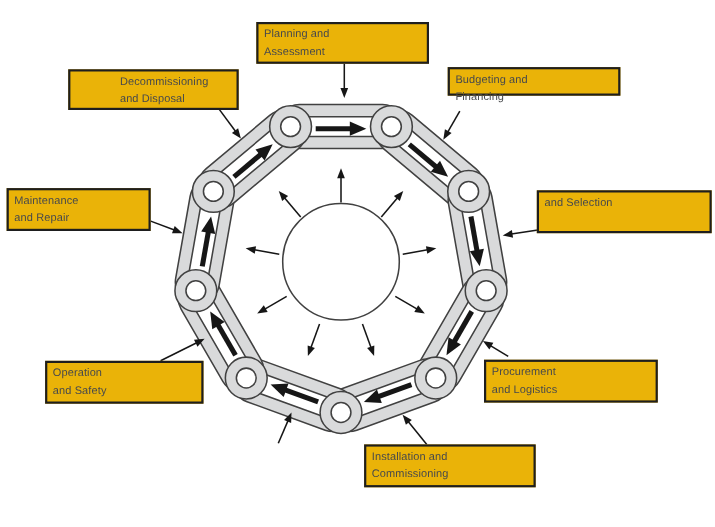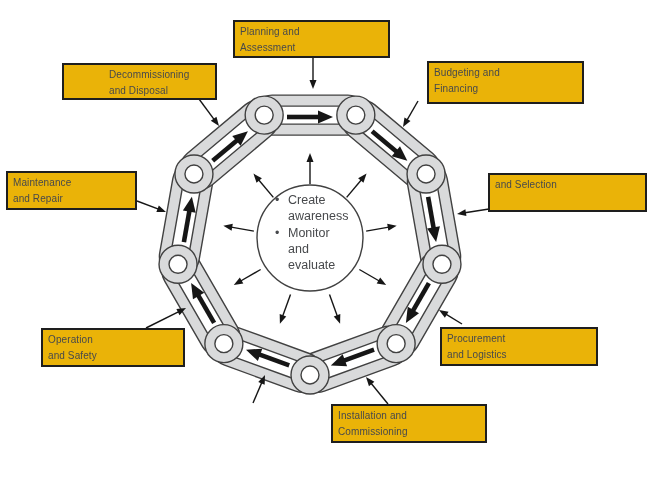--- a/index.html
+++ b/index.html
@@ -18,21 +18,21 @@
     background: #eab308;
     border: 2px solid var(--box-border, #1e1e1e);
     padding: 2px 5px 0 5px;
     font-size: 10px;
     line-height: 16px;
     color: var(--text, #47494c);
     letter-spacing: 0.1px;
   }
   .bx-planning        { left: 233px; top: 20px;  width: 157px; height: 38px; }
   .bx-decommissioning { left: 62px;  top: 63px;  width: 155px; height: 37px; padding-left: 45px; }
-  .bx-budgeting       { left: 407px; top: 61px;  width: 157px; height: 43px; margin-left: 20px; }
+  .bx-budgeting       { left: 407px; top: 61px;  width: 157px; height: 26px; }
   .bx-maintenance     { left: 6px;   top: 171px; width: 131px; height: 39px; }
   .bx-technology      { left: 488px; top: 173px; width: 159px; height: 39px; }
   .bx-operation       { left: 41px;  top: 328px; width: 144px; height: 39px; }
   .bx-procurement     { left: 440px; top: 327px; width: 158px; height: 39px; }
   .bx-training        { left: 136px; top: 403px; width: 160px; height: 39px; }
   .bx-installation    { left: 331px; top: 404px; width: 156px; height: 39px; }
   .center-note {
     position: absolute;
     left: 270px; top: 192px; width: 86px;
     font-size: 12.5px; line-height: 16px;
@@ -235,27 +235,14 @@
   <div class="stage bx-maintenance">
     <div>Maintenance</div>
     <div>and Repair</div>
   </div>
 
   <div class="stage bx-decommissioning">
     <div>Decommissioning</div>
     <div>and Disposal</div>
   </div>
 
-  <div class="center-note">
-    <ul class="center-list">
-      <li>
-        <div>Create</div>
-        <div>awareness</div>
-      </li>
-      <li>
-        <div>Monitor</div>
-        <div>and</div>
-        <div>evaluate</div>
-      </li>
-    </ul>
-  </div>
 
 </div>
 
 </body></html>

